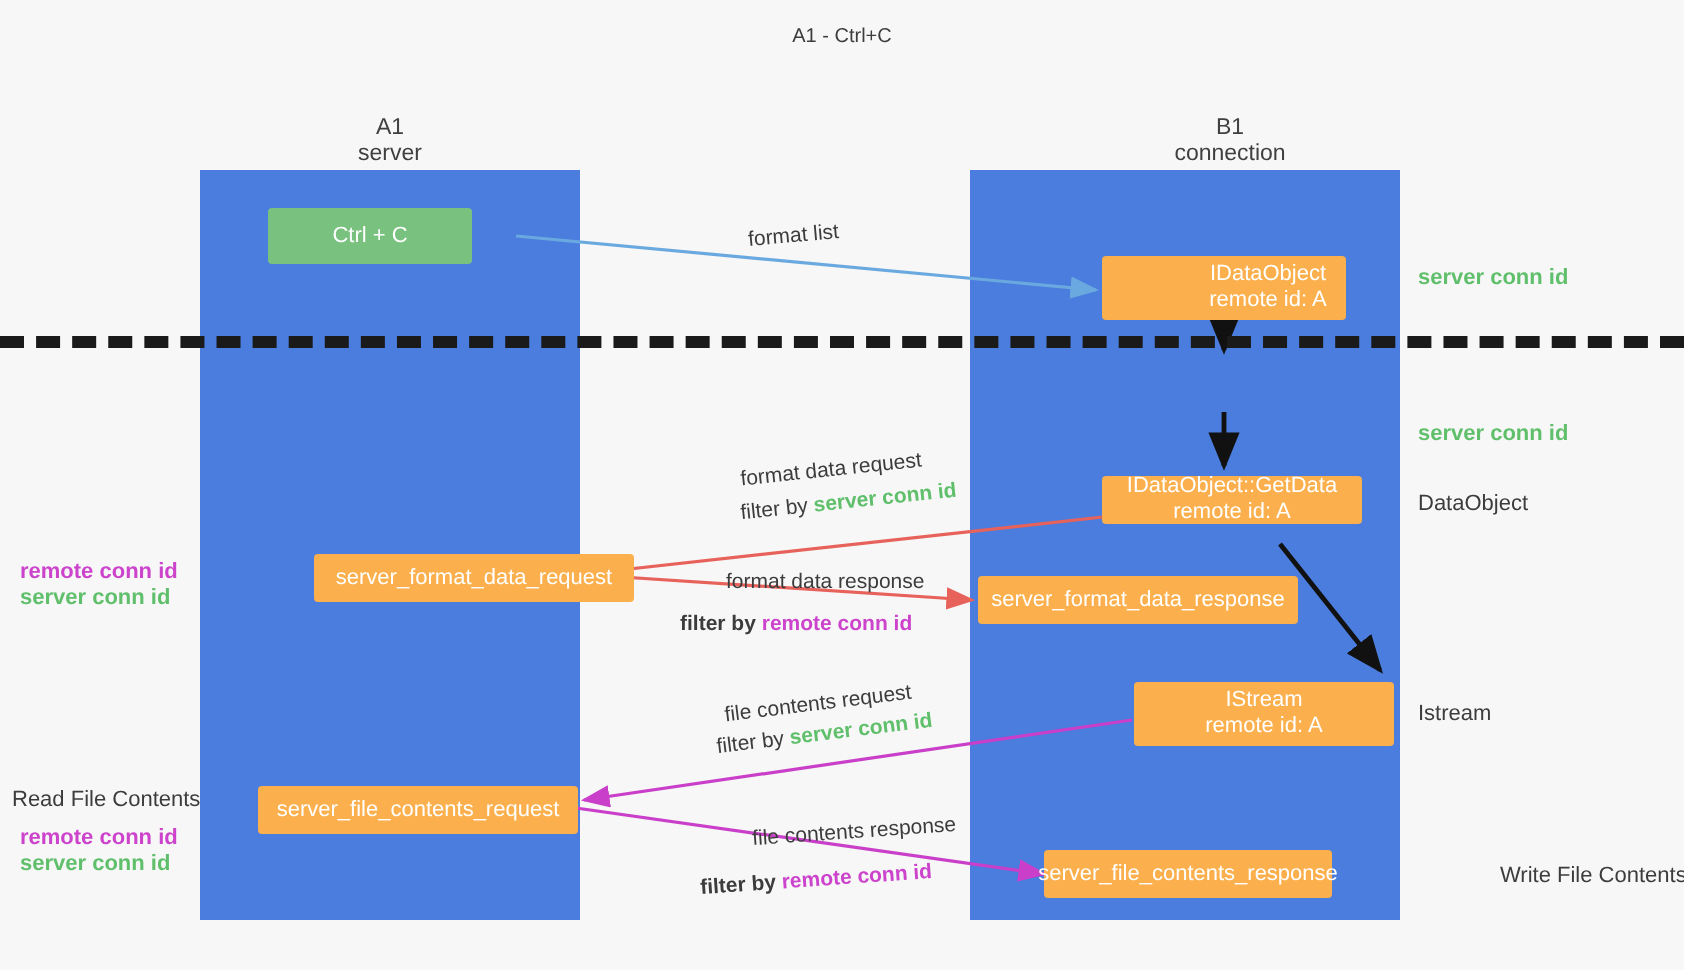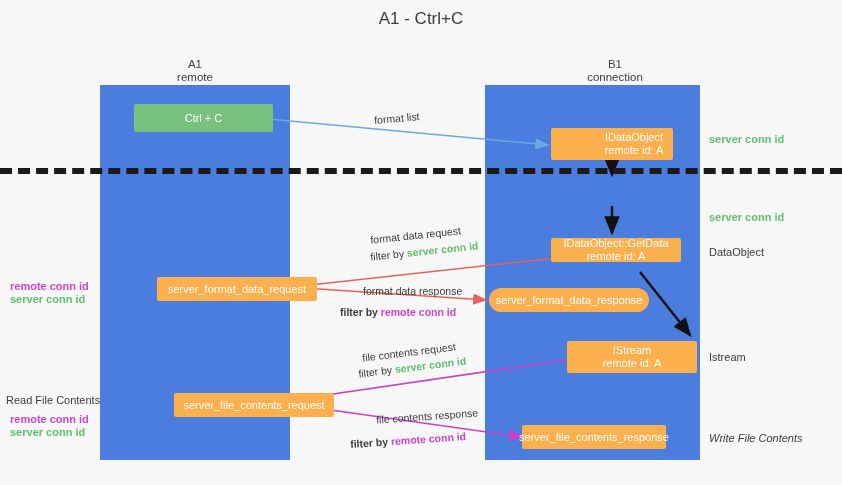--- a/index.html
+++ b/index.html
@@ -6,21 +6,21 @@
   body{
     width:842px;height:485px;
     background:#f7f7f7;
     font-family:"Liberation Sans", sans-serif;
     overflow:hidden;
   }
   #stage{position:relative;width:842px;height:485px;}
 
   .ttl{
     position:absolute;left:0;right:0;top:9px;
-    text-align:center;font-size:17px;color:#3c3c3c;line-height:20px;
+    text-align:center;font-size:10px;color:#3c3c3c;line-height:20px;
   }
 
   .colhdr{
     position:absolute;text-align:center;font-size:11.5px;color:#404040;
     line-height:13px;width:160px;
   }
 
   .lane{position:absolute;background:#4a7ddd;}
 
   .node{
@@ -50,21 +50,21 @@
 <body>
 
 <div id="stage">
 
   <div class="ttl">
     <div>A1 - Ctrl+C</div>
   </div>
 
   <div class="colhdr" style="left:115px;top:58px;">
     <div>A1</div>
-    <div>remote</div>
+    <div>server</div>
   </div>
   <div class="colhdr" style="left:535px;top:58px;">
     <div>B1</div>
     <div>connection</div>
   </div>
 
   <div class="lane" style="left:100px;top:85px;width:190px;height:375px;"></div>
   <div class="lane" style="left:485px;top:85px;width:215px;height:375px;"></div>
 
   <svg class="ov" viewBox="0 0 842 485">
@@ -91,21 +91,21 @@
 
     <line x1="556" y1="258" x2="292" y2="287" stroke="#e8625c" stroke-width="1.6" marker-end="url(#ar-red)"></line>
     <line x1="288" y1="287" x2="486" y2="300" stroke="#e8625c" stroke-width="1.6" marker-end="url(#ar-red)"></line>
 
     <line x1="566" y1="360" x2="292" y2="400" stroke="#c93fc9" stroke-width="1.6" marker-end="url(#ar-mag)"></line>
     <line x1="288" y1="404" x2="522" y2="437" stroke="#c93fc9" stroke-width="1.6" marker-end="url(#ar-mag)"></line>
   </svg>
 
   <div class="dashline"></div>
 
-  <div class="node green" style="left:134px;top:104px;width:139px;height:28px;">
+  <div class="node green" style="left:134px;top:104px;width:102px;height:28px;">
     <div>Ctrl + C</div>
   </div>
 
   <div class="node orange" style="left:551px;top:128px;width:122px;height:32px;padding-left:44px;">
     <div>IDataObject</div>
     <div>remote id: A</div>
   </div>
 
 
   <div class="node orange" style="left:551px;top:238px;width:130px;height:24px;">
@@ -115,25 +115,25 @@
 
   <div class="node orange" style="left:567px;top:341px;width:130px;height:32px;">
     <div>IStream</div>
     <div>remote id: A</div>
   </div>
 
   <div class="node orange" style="left:129px;top:277px;width:160px;height:24px;margin-left:28px;">
     <div>server_format_data_request</div>
   </div>
 
-  <div class="node orange" style="left:489px;top:288px;width:160px;height:24px;border-radius:12px;">
+  <div class="node orange" style="left:489px;top:288px;width:160px;height:24px;">
     <div>server_format_data_response</div>
   </div>
 
-  <div class="node orange" style="left:129px;top:393px;width:160px;height:24px;margin-left:45px;">
+  <div class="node orange" style="left:129px;top:393px;width:160px;height:24px;">
     <div>server_file_contents_request</div>
   </div>
 
   <div class="node orange" style="left:522px;top:425px;width:144px;height:24px;">
     <div>server_file_contents_response</div>
   </div>
 
   <div class="rot" style="left:374px;top:111px;transform:rotate(-5deg);">format list</div>
 
   <div class="rot" style="left:370px;top:228px;transform:rotate(-6deg);">format data request</div>
@@ -157,21 +157,21 @@
   <div class="rot" style="left:376px;top:409px;transform:rotate(-4deg);">file contents response</div>
   <div class="rot" style="left:350px;top:433px;transform:rotate(-4deg);">
     <span class="bold">filter by</span>
     <span class="mag-t">remote conn id</span>
   </div>
 
   <div class="lbl green-t" style="left:709px;top:132px;">server conn id</div>
   <div class="lbl green-t" style="left:709px;top:210px;">server conn id</div>
   <div class="lbl" style="left:709px;top:245px;">DataObject</div>
   <div class="lbl" style="left:709px;top:350px;">Istream</div>
-  <div class="lbl" style="left:709px;top:431px;font-style:italic;">Write File Contents</div>
+  <div class="lbl" style="left:750px;top:431px;">Write File Contents</div>
 
   <div class="lbl mag-t" style="left:10px;top:279px;">remote conn id</div>
   <div class="lbl green-t" style="left:10px;top:292px;">server conn id</div>
 
   <div class="lbl" style="left:6px;top:393px;">Read File Contents</div>
   <div class="lbl mag-t" style="left:10px;top:412px;">remote conn id</div>
   <div class="lbl green-t" style="left:10px;top:425px;">server conn id</div>
 
 </div>
 

